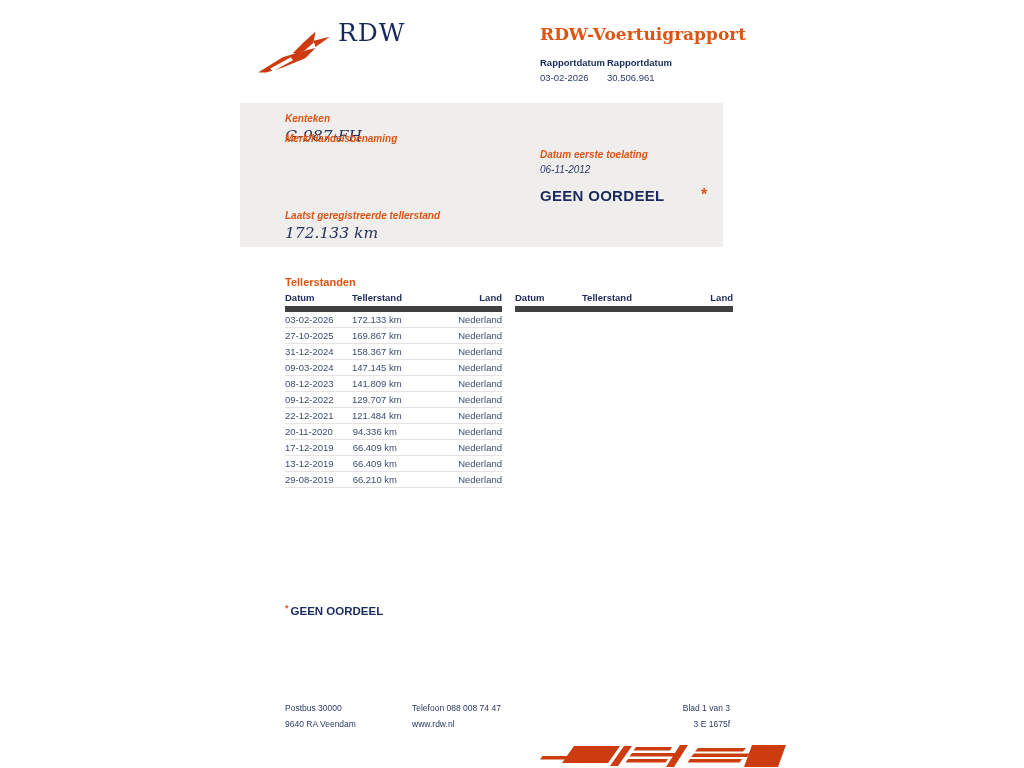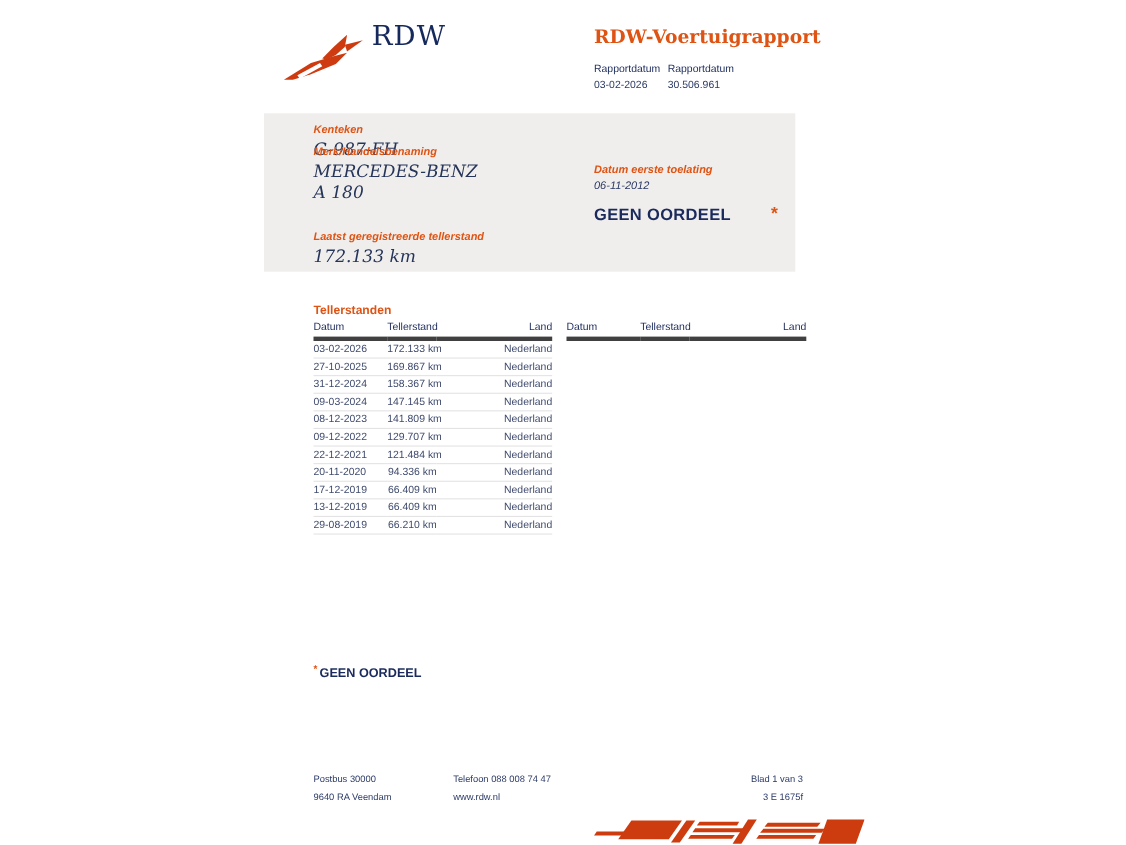--- a/index.html
+++ b/index.html
@@ -17,21 +17,21 @@
   body{font-family:"Liberation Sans", sans-serif;}
   .page{position:relative;width:1012px;height:768px;background:#fff;overflow:hidden;}
 
   
   .bird-logo{position:absolute;left:256px;top:26px;width:78px;height:48px;color:var(--orange-deep);}
   .logo-text{position:absolute;left:338px;top:18px;font-family:"DejaVu Serif",serif;font-size:25px;letter-spacing:1px;color:#16295c;}
   .doc-title{position:absolute;left:540px;top:24px;font-family:"DejaVu Serif",serif;font-size:17px;font-weight:bold;color:var(--orange);}
   .report-meta{position:absolute;left:540px;top:57px;display:flex;}
   .meta-field{width:67px;}
   .meta-field + .meta-field{margin-left:0;}
-  .meta-label{font-size:9.5px;font-weight:normal;color:var(--navy);}
+  .meta-label{font-size:9.5px;font-weight:bold;color:var(--navy);}
   .meta-value{font-size:9.5px;color:var(--navy-value);margin-top:4px;}
 
   
   .vehicle-box{position:absolute;left:240px;top:103px;width:483px;height:144px;background:var(--box-bg);}
   .field{position:absolute;font-style:italic;}
   .f-label{font-size:10px;font-weight:bold;color:var(--orange);}
   .f-value-lg{font-family:"DejaVu Serif",serif;font-size:15.5px;color:#253459;margin-top:3px;line-height:19px;}
   .f-value-sm{font-size:10px;color:var(--navy-value);margin-top:4px;}
   .fld-kenteken{left:45px;top:10px;}
   .fld-merk{left:45px;top:30px;width:150px;}
@@ -42,21 +42,21 @@
   .verdict-star{position:absolute;left:461px;top:83px;font-size:16px;font-weight:bold;color:var(--orange);}
 
   
   .section-title{position:absolute;left:285px;top:276px;font-size:11px;font-weight:bold;color:var(--orange);}
   .tables{position:absolute;left:285px;top:290px;display:flex;gap:13px;}
   table{border-collapse:collapse;table-layout:fixed;}
   .t-left{width:217px;}
   .t-right{width:218px;}
   col.c-datum{width:67px;}
   col.c-teller{width:45px;}
-  th{font-size:9.5px;font-weight:normal;color:#1d2b5c;text-align:left;padding:2px 0 3px 0;border-bottom:4px solid #404040;}
+  th{font-size:9.5px;font-weight:bold;color:#1d2b5c;text-align:left;padding:2px 0 3px 0;border-bottom:6px solid #404040;}
   th.h-land{text-align:right;}
   td{font-size:9.5px;color:var(--table-text);padding:2px 0;border-bottom:1px solid var(--row-border);white-space:nowrap;}
   td.c1{text-align:right;}
   td.c2{text-align:right;}
 
   
   .footnote{position:absolute;left:285px;top:603px;width:445px;}
   .fn-title{font-size:11.5px;font-weight:bold;color:var(--navy);}
   .fn-star{color:var(--orange);font-size:9px;vertical-align:4px;margin-right:2px;font-weight:bold;}
   .fn-body{margin-top:6px;font-size:9.5px;line-height:16px;color:var(--orange-soft);}
@@ -95,21 +95,20 @@
     </div>
   </div>
 
   <div class="vehicle-box">
     <div class="field fld-kenteken">
       <div class="f-label">Kenteken</div>
       <div class="f-value-lg">G-987-FH</div>
     </div>
     <div class="field fld-merk">
       <div class="f-label">Merk/Handelsbenaming</div>
-      <div class="f-value-lg">MERCEDES-BENZ A 180</div>
     </div>
     <div class="field fld-teller">
       <div class="f-label">Laatst geregistreerde tellerstand</div>
       <div class="f-value-lg">172.133 km</div>
     </div>
     <div class="field fld-toelating">
       <div class="f-label">Datum eerste toelating</div>
       <div class="f-value-sm">06-11-2012</div>
     </div>
     <div class="verdict">GEEN OORDEEL</div>

